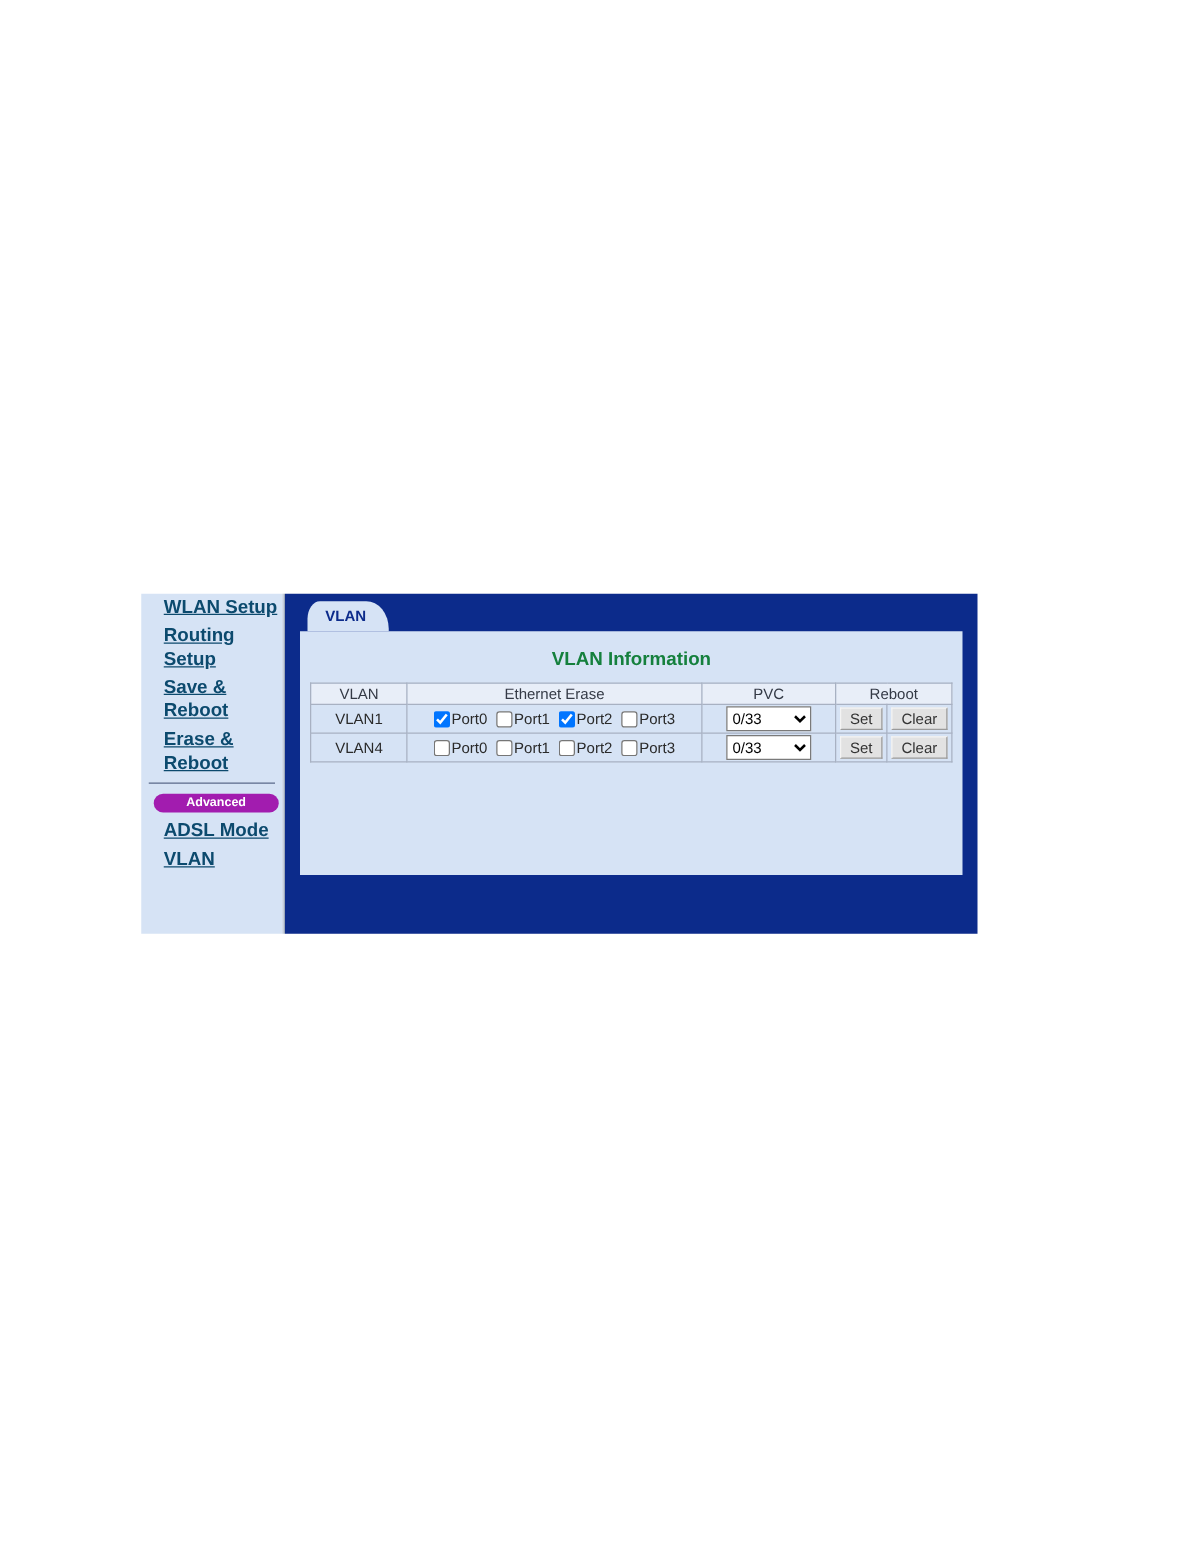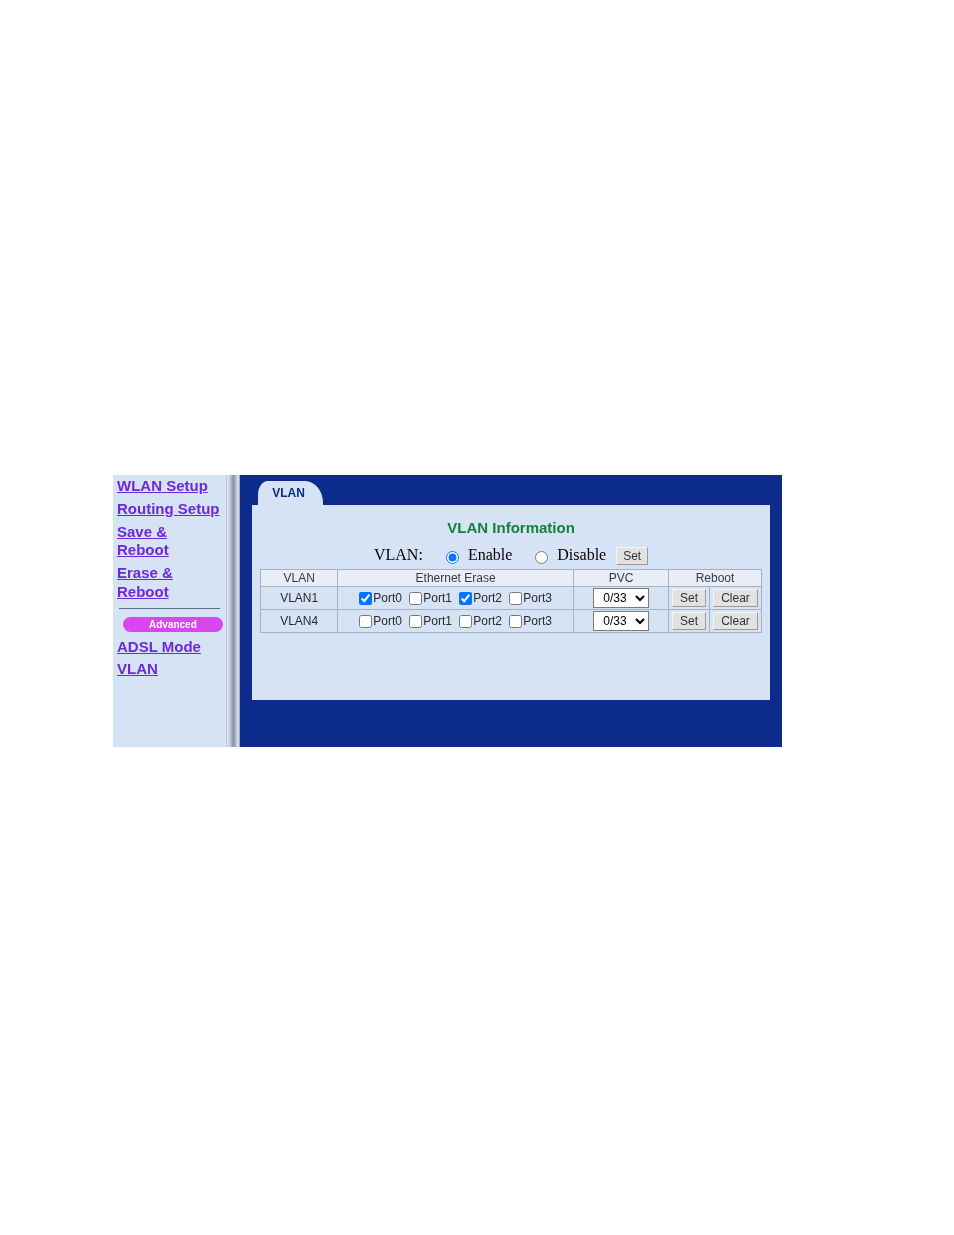--- a/index.html
+++ b/index.html
@@ -25,34 +25,34 @@
   }
   
   .sidebar {
     width: 113px;
     background: #d6e3f5;
     padding: 0 4px 10px 4px;
     box-sizing: border-box;
   }
   .sidebar a {
     display: block;
-    color: #6d28d9;
+    color: #0c4a6e;
     font-weight: bold;
     font-size: 15px;
     text-decoration: underline;
     line-height: 1.25;
-    margin: 2px 0 4px 0;
+    margin: 2px 0 4px 14px;
   }
   .sidebar hr {
     border: none;
     border-top: 1px solid #5a6a8a;
     margin: 6px 2px 6px 2px;
   }
   .adv-pill {
-    background: #d946ef;
+    background: #a21caf;
     color: #fff;
     font-size: 10px;
     font-weight: bold;
     border-radius: 10px;
     padding: 2px 26px;
     display: inline-block;
     margin: 2px 0 4px 6px;
   }
   
   .vline {
@@ -153,22 +153,21 @@
   table.vlan-table td.actions {
     padding: 2px 3px;
   }
   .port-cell label { font-size: 12px; margin-right: 2px; margin-top: 36px; }
   .port-cell input[type=checkbox] { vertical-align: middle; margin: 0 1px 0 2px; }
   select.pvc {
     font-size: 12px;
     background: #fff;
     border: 1px solid #7a7a7a;
     height: 20px;
-    width: 56px;
-    text-align: center;
+    width: 68px;
   }
   .btn-set { width: 34px; }
   .btn-clear { width: 45px; }
 </style>
 </head>
 <body>
 
 <div class="page-wrap">
   <div class="app">
 
@@ -186,29 +185,20 @@
     <div class="vline"></div>
 
     <div class="main-frame">
       <div class="tab-strip">
         <div class="tab">VLAN</div>
       </div>
 
       <div class="content-panel">
         <div class="panel-title">VLAN Information</div>
 
-        <div class="enable-row">
-          <span class="lbl">VLAN:</span>
-          <input type="radio" name="vlan_en" checked="" style="">
-          <label>Enable</label>
-          &nbsp;
-          <input type="radio" name="vlan_en" style="">
-          <label>Disable</label>
-          <button class="btn">Set</button>
-        </div>
 
         <div class="grid-wrap">
           <table class="vlan-table">
             <tbody>
                 <tr>
               <th>VLAN</th>
               <th>Ethernet Erase</th>
               <th>PVC</th>
               <th colspan="2">Reboot</th>
             </tr>

